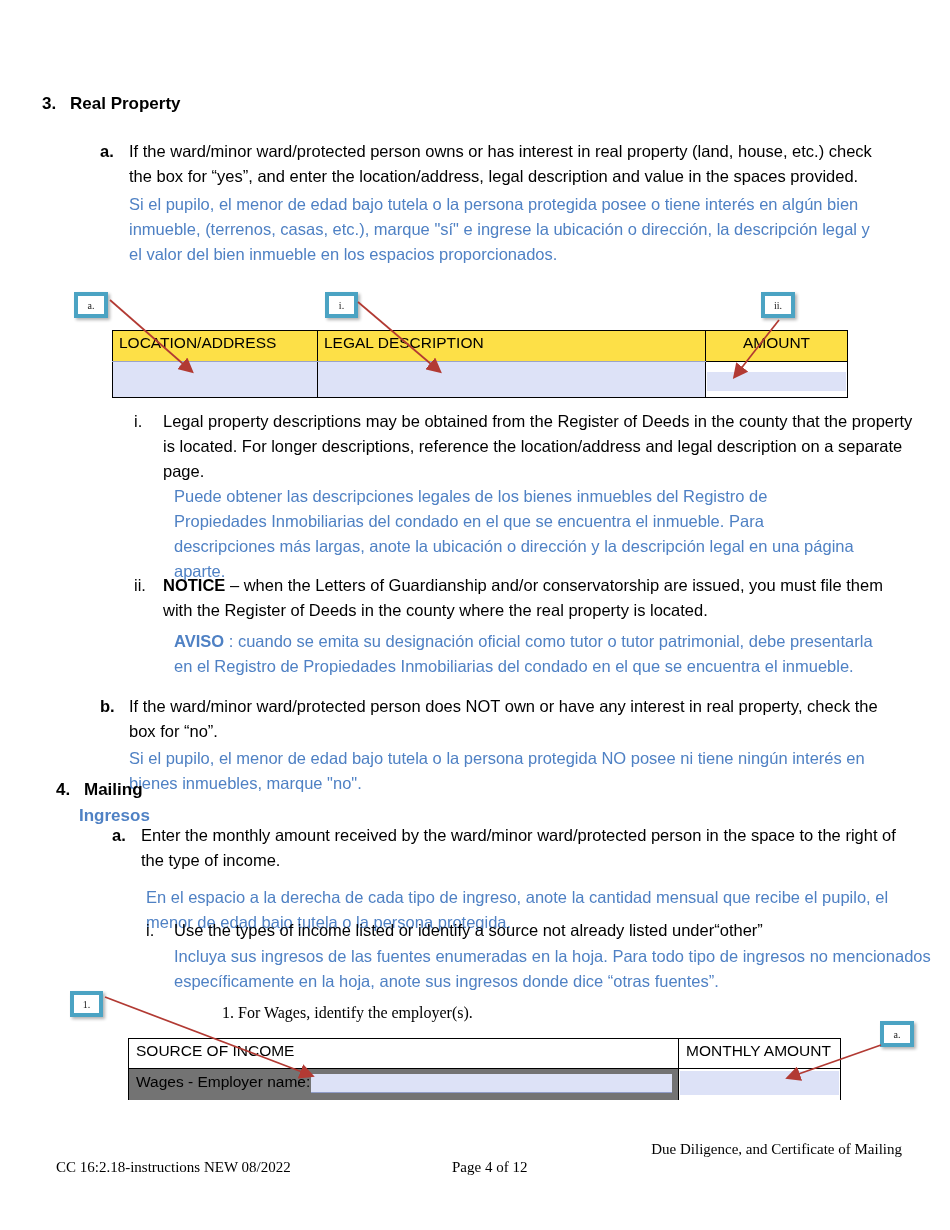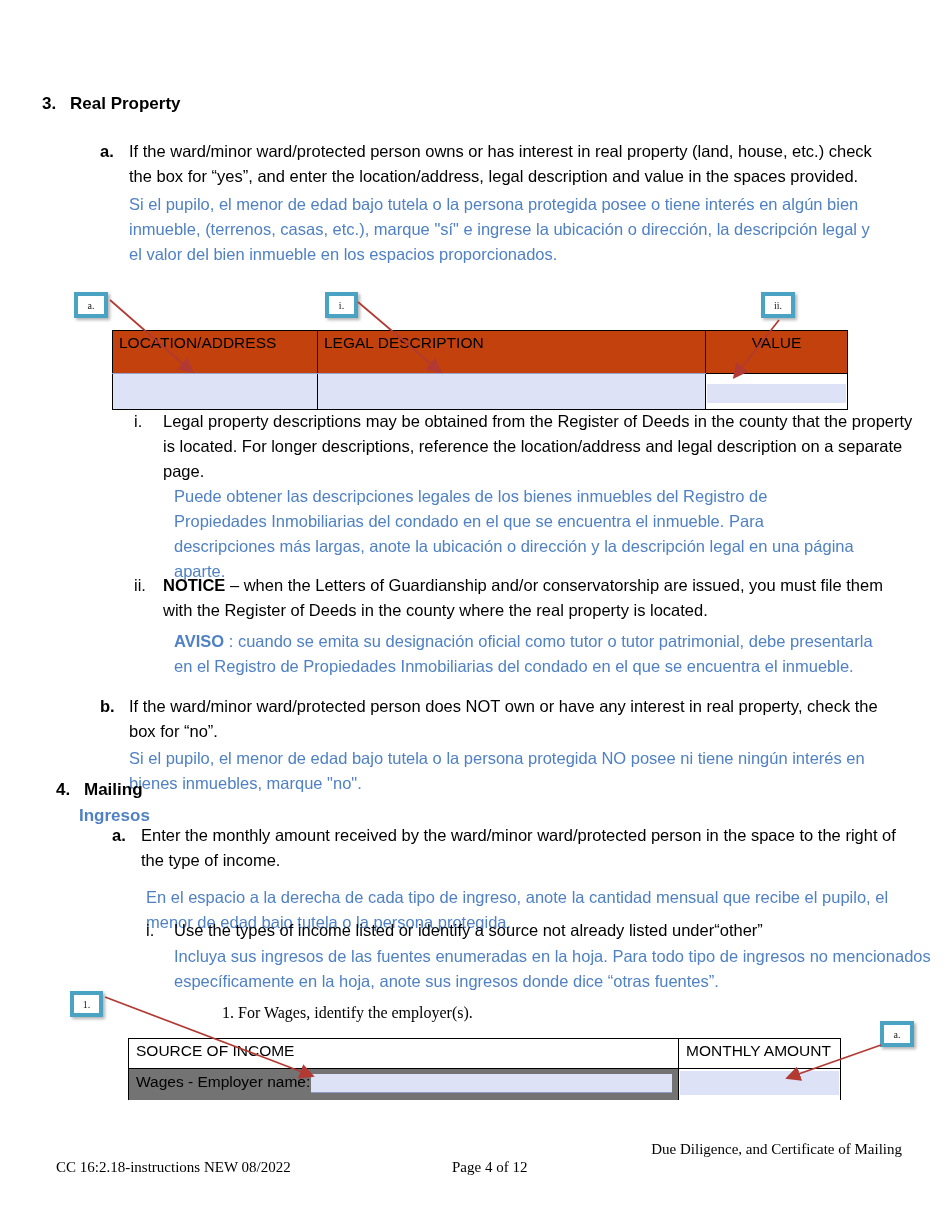--- a/index.html
+++ b/index.html
@@ -92,22 +92,22 @@
     border: 1px solid #000000;
     padding: 0;
     vertical-align: top;
   }
 
   
   #rp-table { left: 112px; top: 330px; width: 735px; }
   #rp-table .hdr {
     height: 27px;
     font-size: 15.5px;
-    padding: 3px 0 12px 6px;
-    background: #c2410c;
+    padding: 3px 0 0 6px;
+    background: #fde047;
     white-space: nowrap;
     letter-spacing: 0px;
   }
   #rp-table .cell {
     height: 35px;
     background: #dde2f7;
   }
   #rp-table .cell-value {
     height: 35px;
     background: #ffffff;
@@ -207,21 +207,21 @@
   <table class="formtable" id="rp-table">
     <colgroup>
       <col style="width:205px;">
         <col style="width:388px;">
         <col style="width:142px;">
     </colgroup>
     <tbody>
       <tr>
         <td class="hdr hdr-left">LOCATION/ADDRESS</td>
         <td class="hdr hdr-left">LEGAL DESCRIPTION</td>
-        <td class="hdr" style="text-align:center; padding-left:0;">VALUE</td>
+        <td class="hdr" style="text-align:center; padding-left:0;">AMOUNT</td>
       </tr>
       <tr>
         <td class="cell"></td>
         <td class="cell"></td>
         <td class="cell-value">
             <div class="fill"></div>
           </td>
       </tr>
     </tbody>
   </table>

